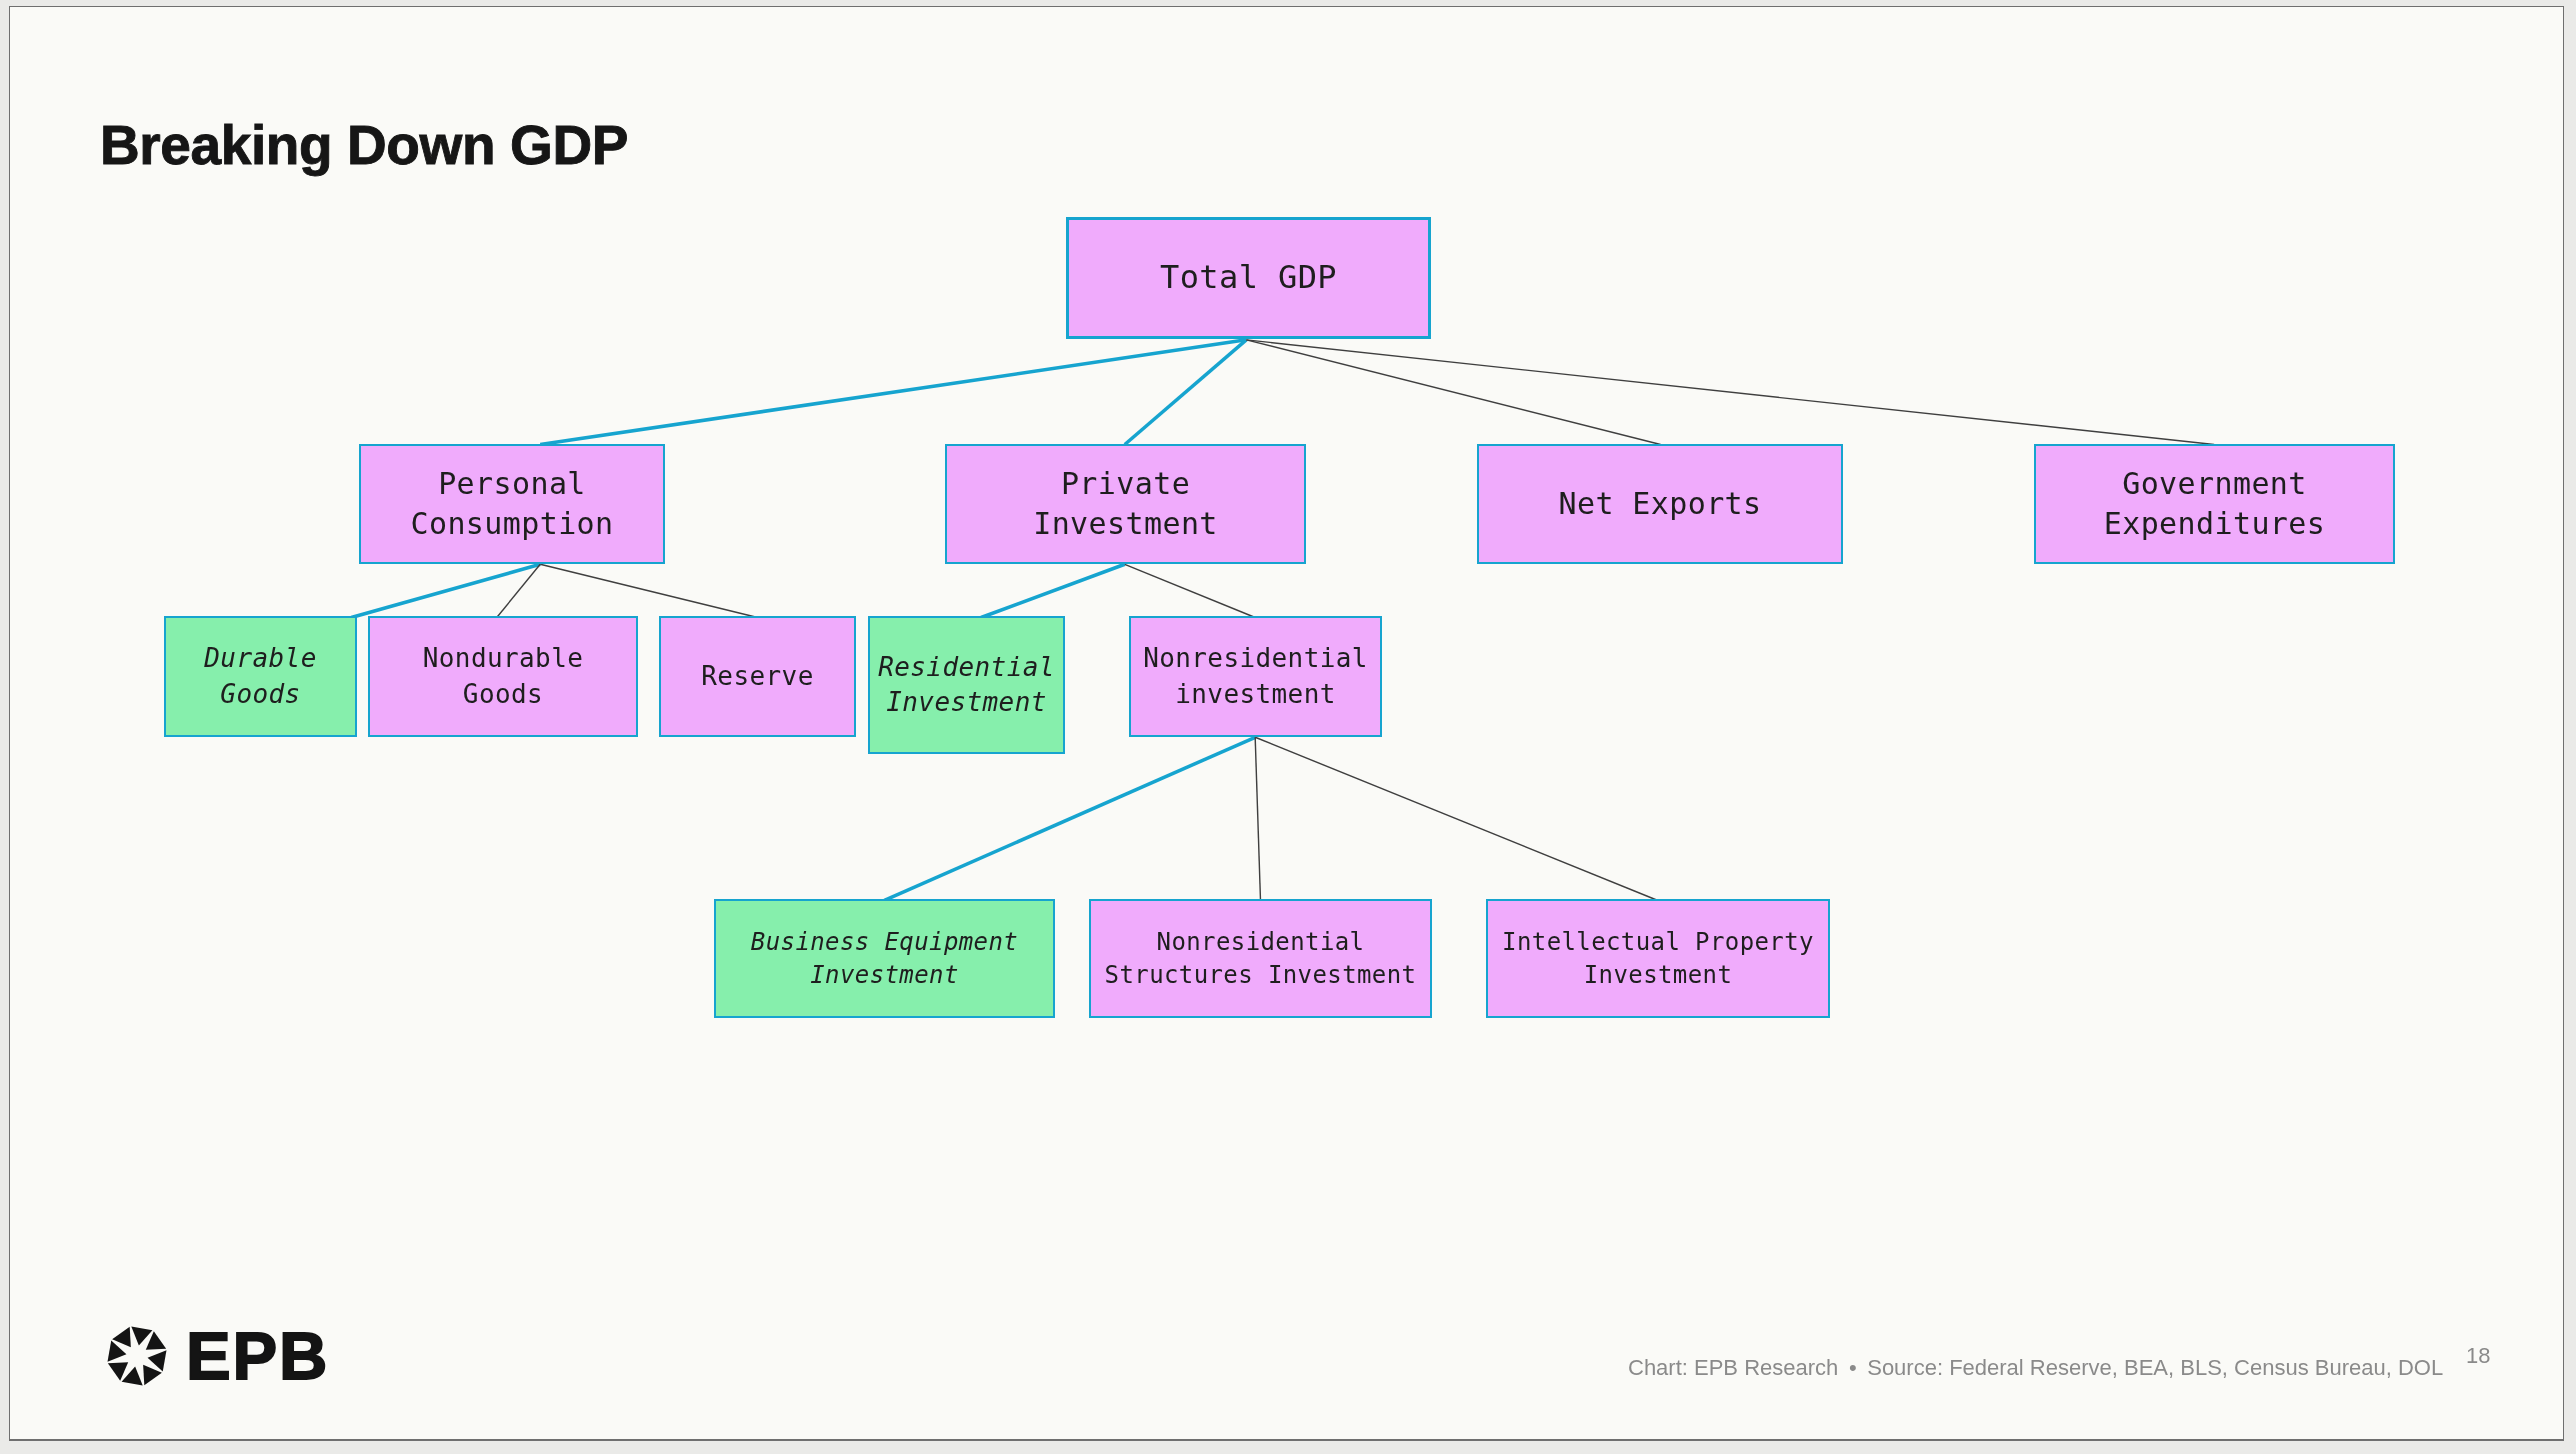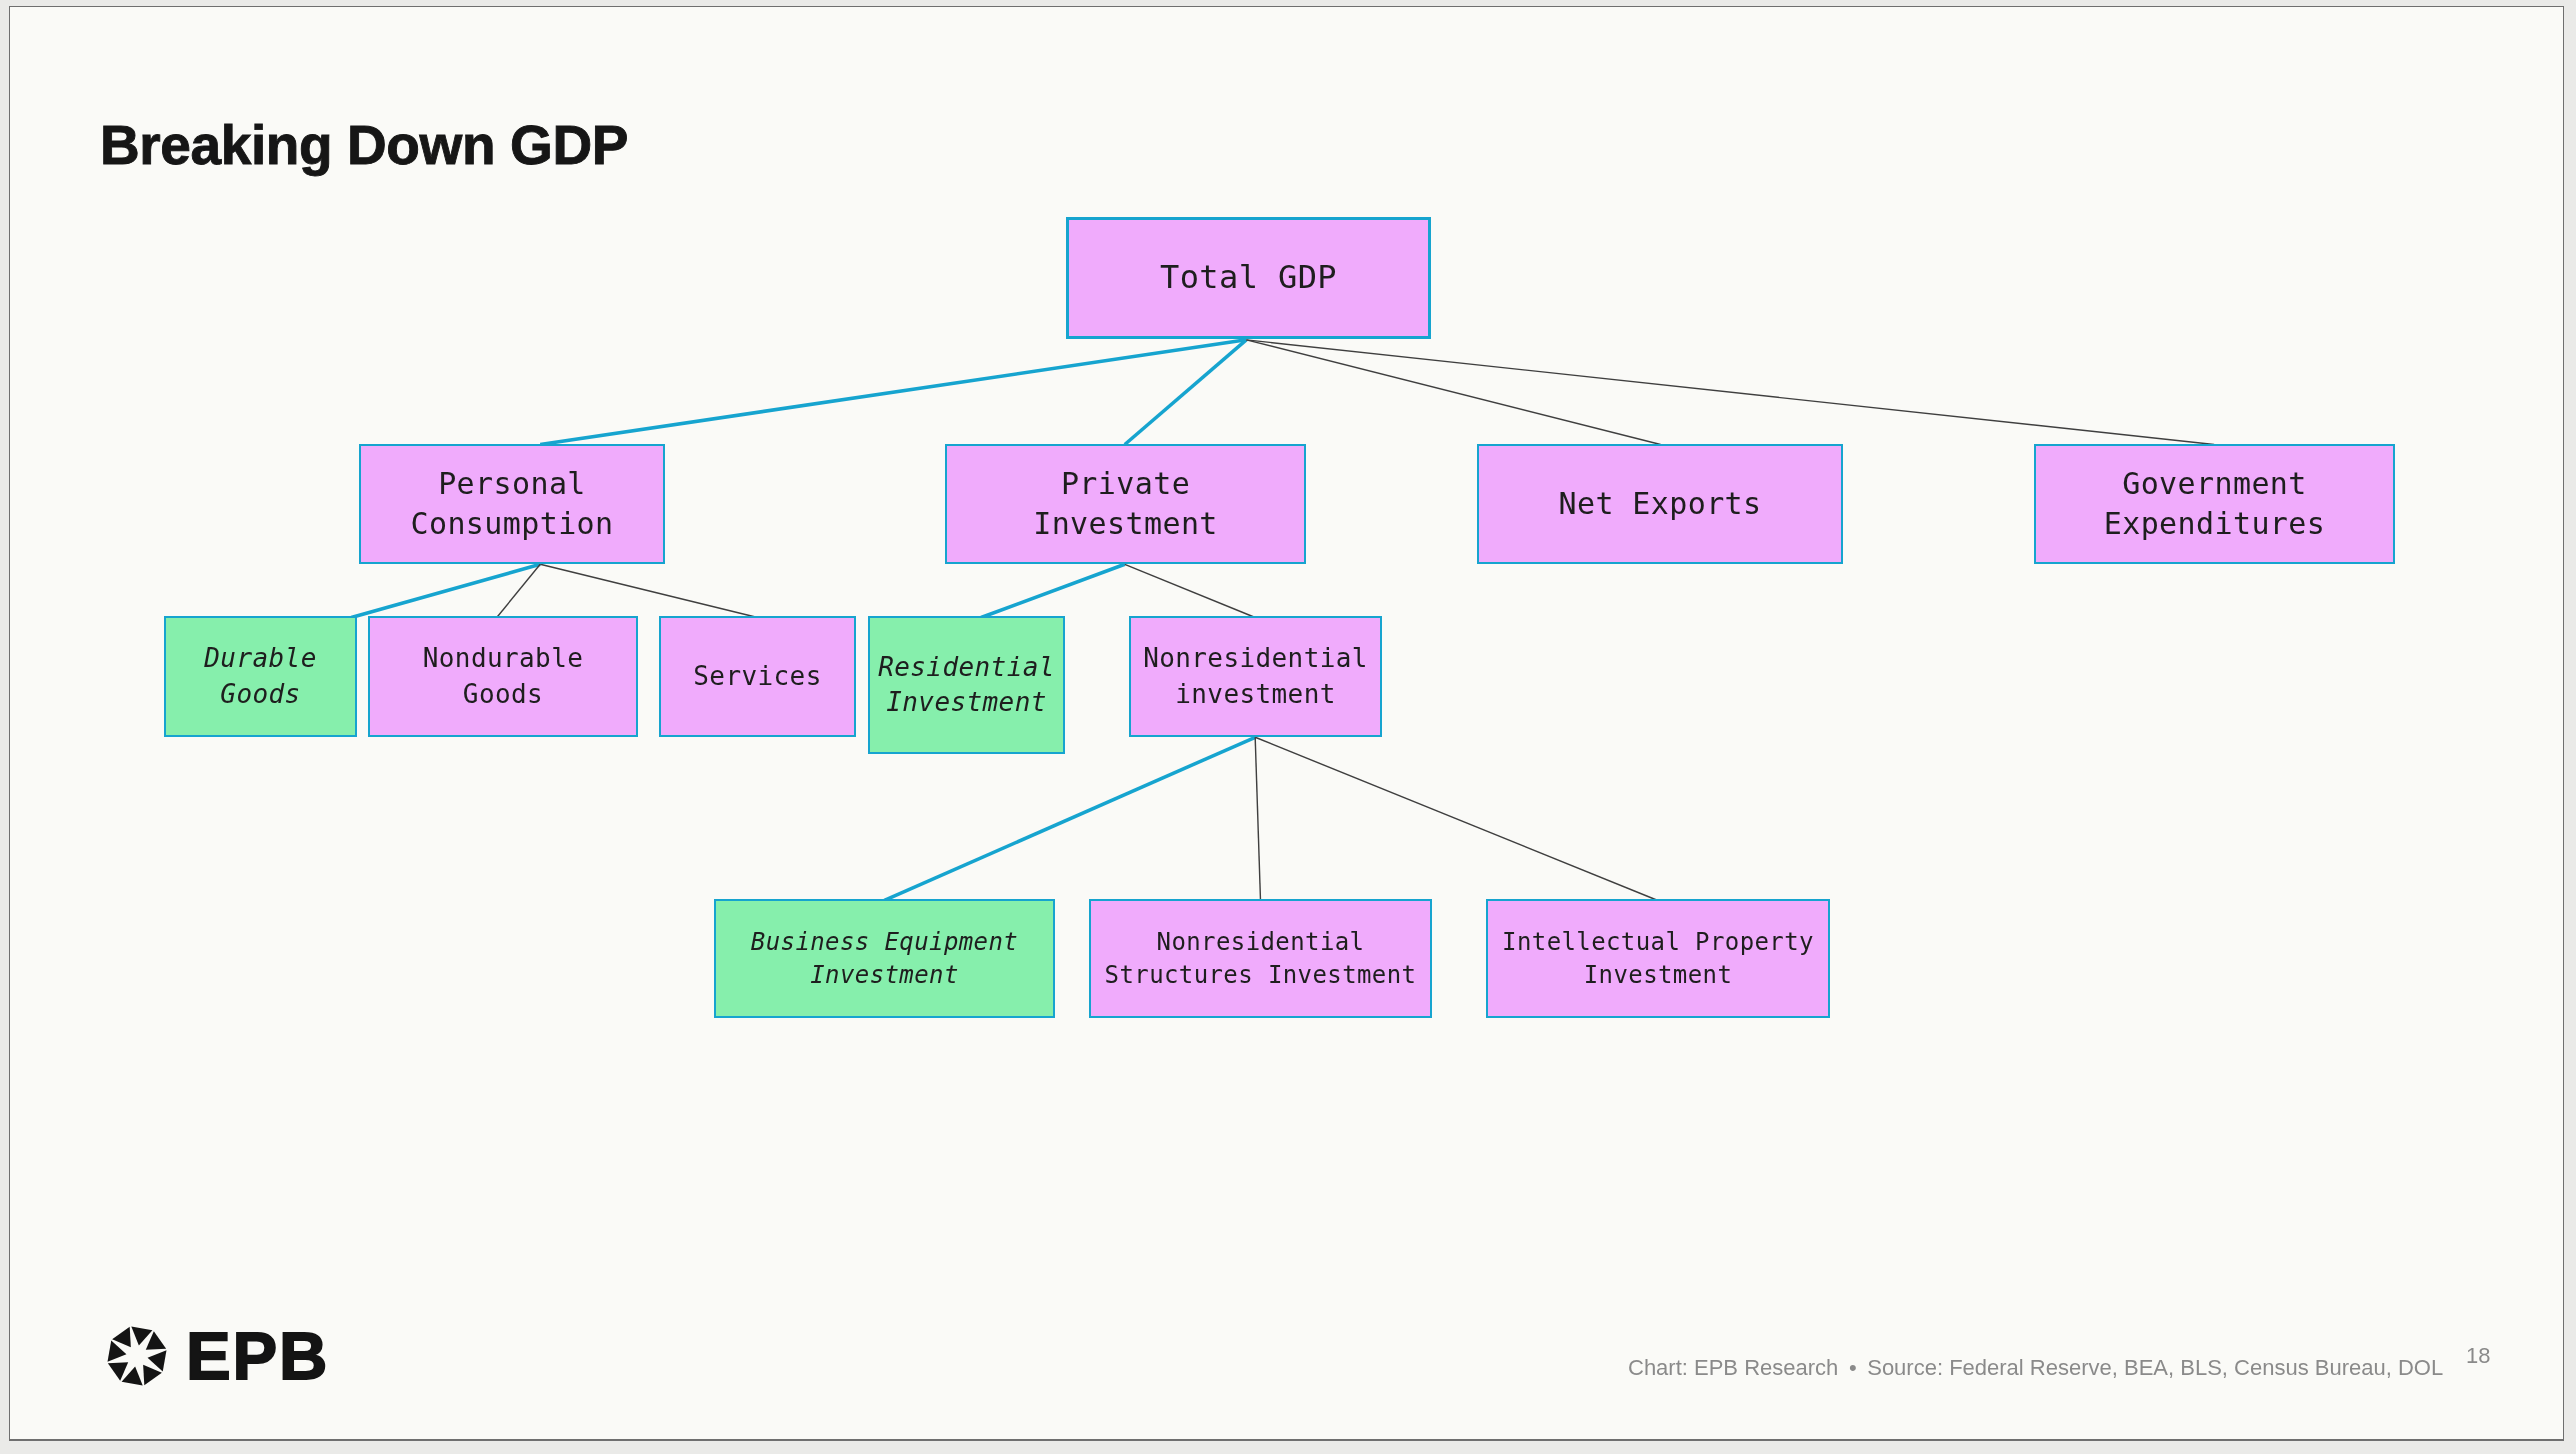--- a/index.html
+++ b/index.html
@@ -73,21 +73,21 @@
 Consumption</div>
   <div class="node lvl2" id="n-private">Private
 Investment</div>
   <div class="node lvl2" id="n-net">Net Exports</div>
   <div class="node lvl2" id="n-gov">Government
 Expenditures</div>
   <div class="node lvl3 salmon" id="n-durable">Durable
 Goods</div>
   <div class="node lvl3" id="n-nondurable">Nondurable
 Goods</div>
-  <div class="node lvl3" id="n-services">Services</div>
+  <div class="node lvl3" id="n-services">Reserve</div>
   <div class="node lvl3 salmon" id="n-residential">Residential
 Investment</div>
   <div class="node lvl3" id="n-nonres">Nonresidential
 investment</div>
   <div class="node lvl4 salmon" id="n-busequip">Business Equipment
 Investment</div>
   <div class="node lvl4" id="n-structures">Nonresidential
 Structures Investment</div>
   <div class="node lvl4" id="n-ip">Intellectual Property
 Investment</div>

